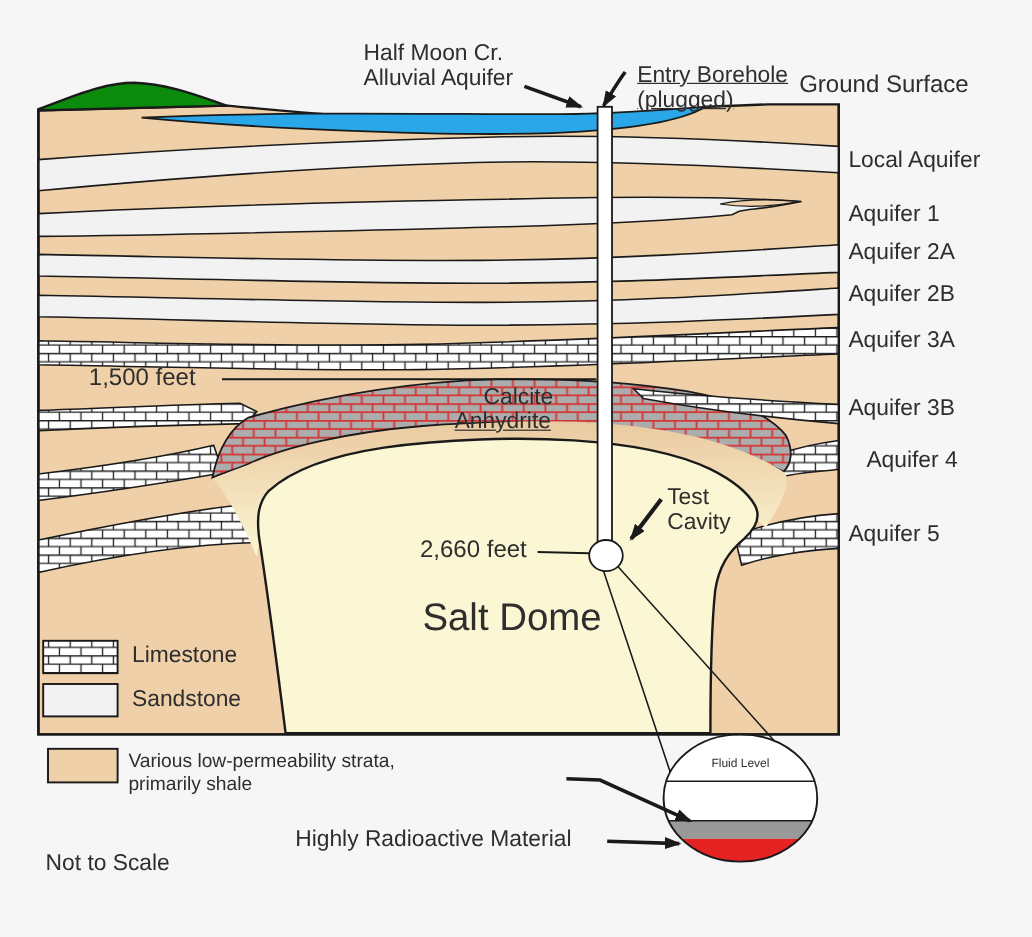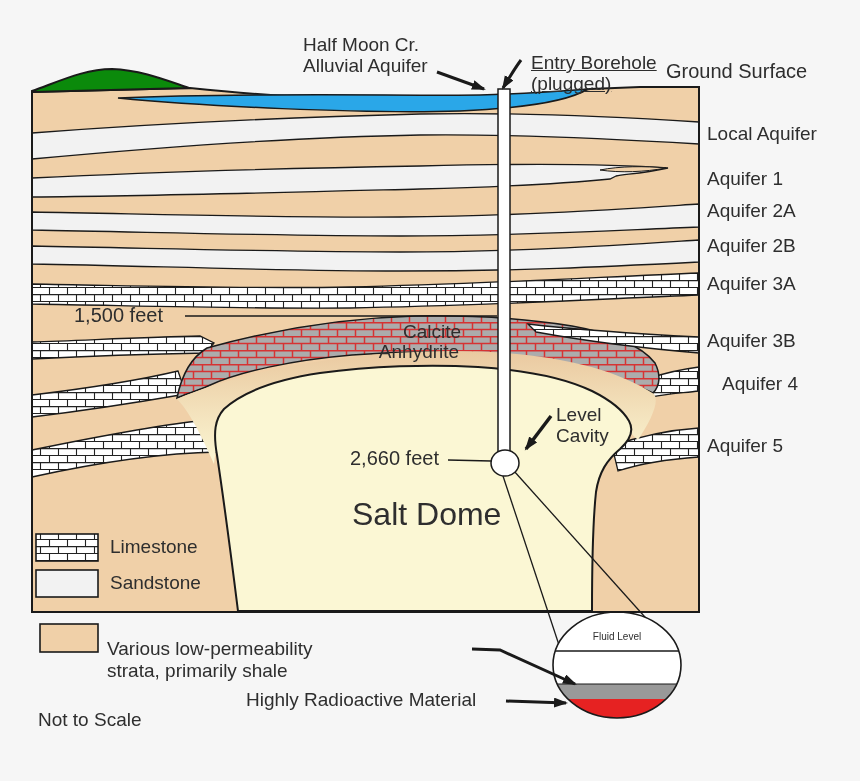--- a/index.html
+++ b/index.html
@@ -11,21 +11,21 @@
     position:relative;
     overflow:hidden;
   }
   .stage{position:absolute;left:0;top:0;width:860px;height:781px;}
   svg{position:absolute;left:0;top:0;}
   .lbl{position:absolute;white-space:nowrap;line-height:1.1;}
   .s19{font-size:19px;}
   .s20{font-size:20px;}
   .s26{font-size:32px;}
   .s15{font-size:10px;}
-  .s17{font-size:19px;white-space:normal;line-height:1.18;margin-top:12px;}
+  .s17{font-size:16px;white-space:normal;line-height:1.18;}
   .two-line{line-height:1.08;}
 </style>
 </head>
 <body>
 
 <div class="stage">
 
 <svg width="860" height="781" viewBox="0 0 860 781">
   <defs>
     <pattern id="limestonePat" width="18" height="14" patternUnits="userSpaceOnUse">
@@ -129,24 +129,24 @@
 <div class="lbl s19" style="left:707px;top:201px;">Aquifer 2A</div>
 <div class="lbl s19" style="left:707px;top:236px;">Aquifer 2B</div>
 <div class="lbl s19" style="left:707px;top:274px;">Aquifer 3A</div>
 <div class="lbl s19" style="left:707px;top:331px;">Aquifer 3B</div>
 <div class="lbl s19" style="left:722px;top:374px;">Aquifer 4</div>
 <div class="lbl s19" style="left:707px;top:436px;">Aquifer 5</div>
 
 <div class="lbl s20" style="left:74px;top:304px;">1,500 feet</div>
 
 <div class="lbl s19" style="left:432px;top:322px;transform:translateX(-50%);">Calcite</div>
-<div class="lbl s19" style="left:419px;top:342px;transform:translateX(-50%);">Anhydrite</div>
+<div class="lbl s19" style="left:419px;top:342px;transform:translateX(-50%);text-decoration:underline;">Anhydrite</div>
 
 <div class="lbl s19 two-line" style="left:556px;top:405px;">
-  <div>Level</div>
+  <div>Test</div>
   <div>Cavity</div>
 </div>
 
 <div class="lbl s20" style="left:350px;top:447px;">2,660 feet</div>
 
 <div class="lbl s26" style="left:352px;top:497px;">Salt Dome</div>
 
 <div class="lbl s19" style="left:110px;top:537px;">Limestone</div>
 <div class="lbl s19" style="left:110px;top:573px;">Sandstone</div>
 <div class="lbl s17" style="left:107px;top:626px;width:225px;">Various low-permeability strata, primarily shale</div>

